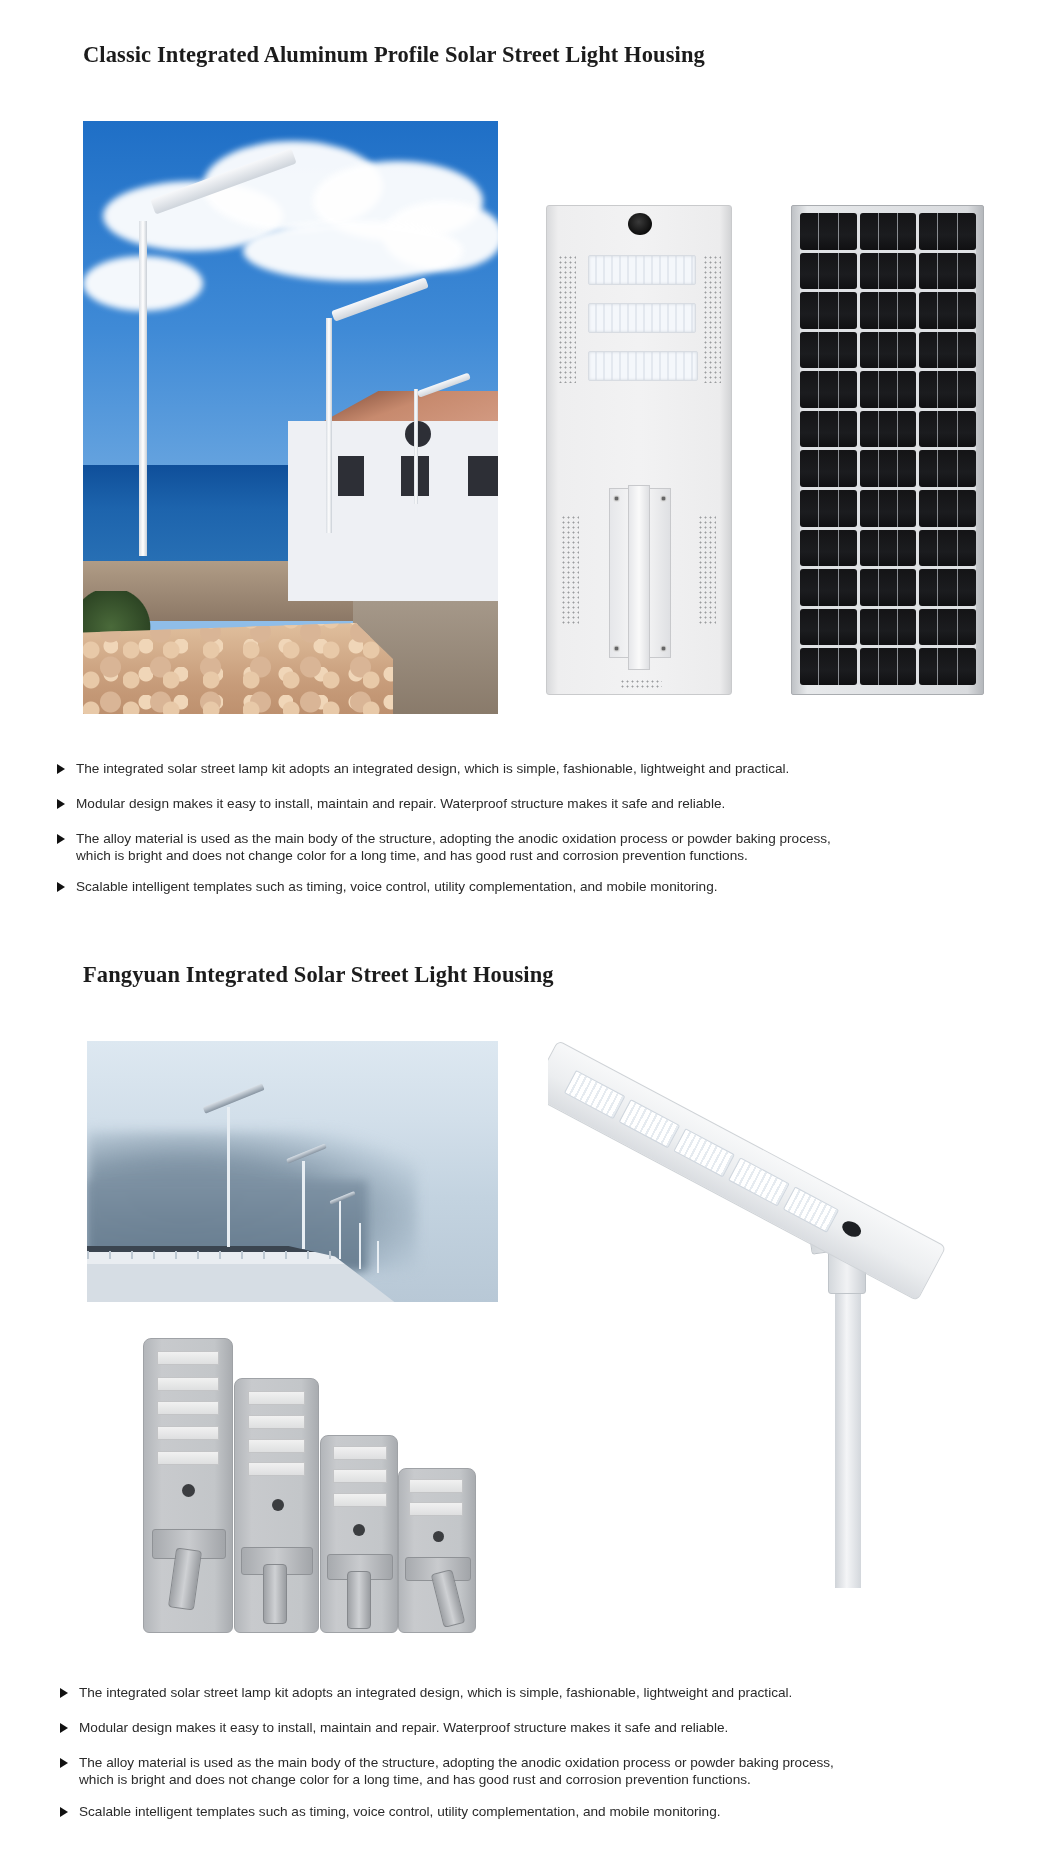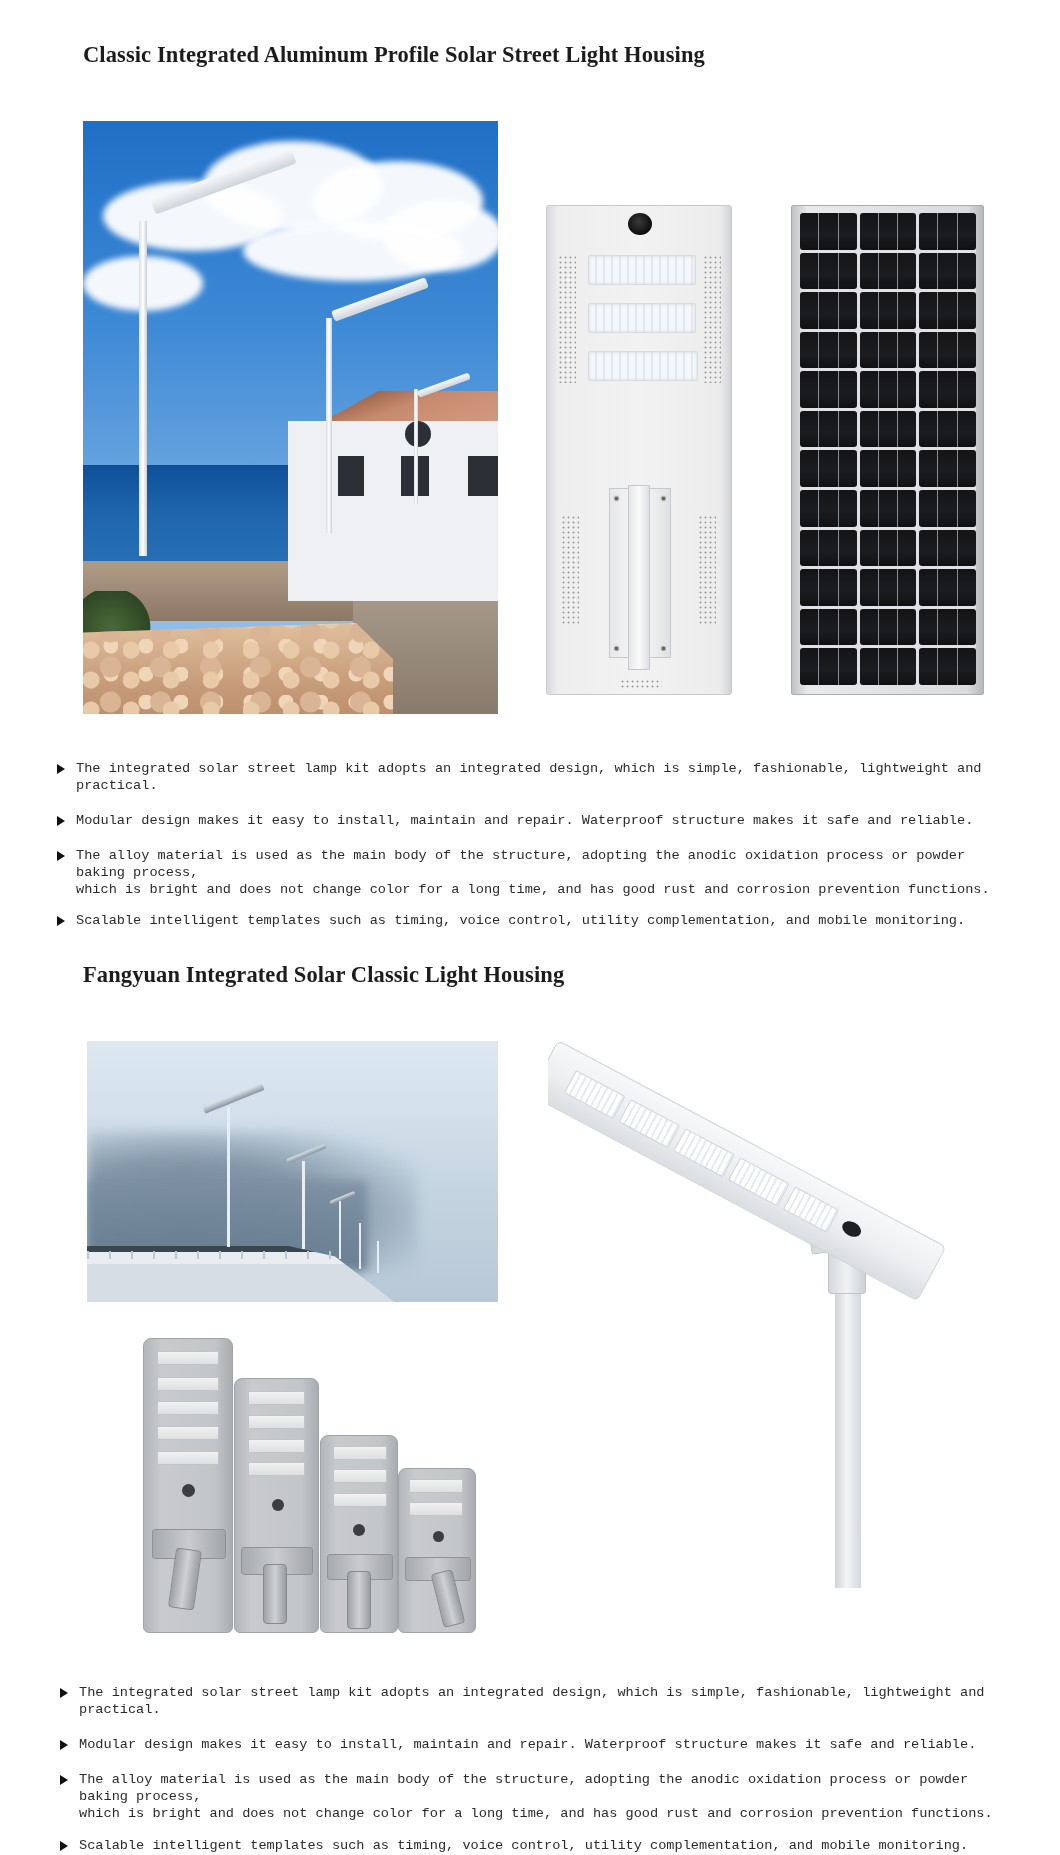--- a/index.html
+++ b/index.html
@@ -14,21 +14,21 @@
     color: #1c1c1c;
     white-space: nowrap;
     letter-spacing: 0.1px;
   }
 
   .figure { position: absolute; overflow: hidden; }
 
   .bullets {
     position: absolute;
     list-style: none;
-    font-family: Liberation Mono, monospace;
+    font-family: Liberation Sans, sans-serif;
     font-size: 13.6px;
     color: #2a2a2a;
     line-height: 17px;
   }
   .bullets li { position: relative; padding-left: 19px; }
   .bullets li .arrow {
     position: absolute; left: 0; top: 4px;
     width: 0; height: 0;
     border-top: 5.5px solid transparent;
     border-bottom: 5.5px solid transparent;
@@ -201,21 +201,21 @@
     <span class="arrow"></span>
     <span class="text">The alloy material is used as the main body of the structure, adopting the anodic oxidation process or powder baking process,
 which is bright and does not change color for a long time, and has good rust and corrosion prevention functions.</span>
   </li>
   <li>
     <span class="arrow"></span>
     <span class="text">Scalable intelligent templates such as timing, voice control, utility complementation, and mobile monitoring.</span>
   </li>
 </ul>
 
-<h1 class="heading" style="left:83px;top:962px;">Fangyuan Integrated Solar Classic Light Housing</h1>
+<h1 class="heading" style="left:83px;top:962px;">Fangyuan Integrated Solar Street Light Housing</h1>
 
 <div class="figure" style="left:87px;top:1041px;width:411px;height:261px;">
   <div class="sky2"></div>
   <div class="trees"></div>
   <div class="trees2"></div>
   <div class="bridge"></div>
   <div class="rail" style="left:0;top:210px;width:250px;height:8px;"></div>
   <div class="fog-pole" style="left:140px;top:66px;width:3px;height:140px;"></div>
   <div class="fog-lamp" style="left:117px;top:66px;width:64px;height:7px;transform:rotate(-22deg);"></div>
   <div class="fog-pole" style="left:215px;top:120px;width:3px;height:88px;"></div>

